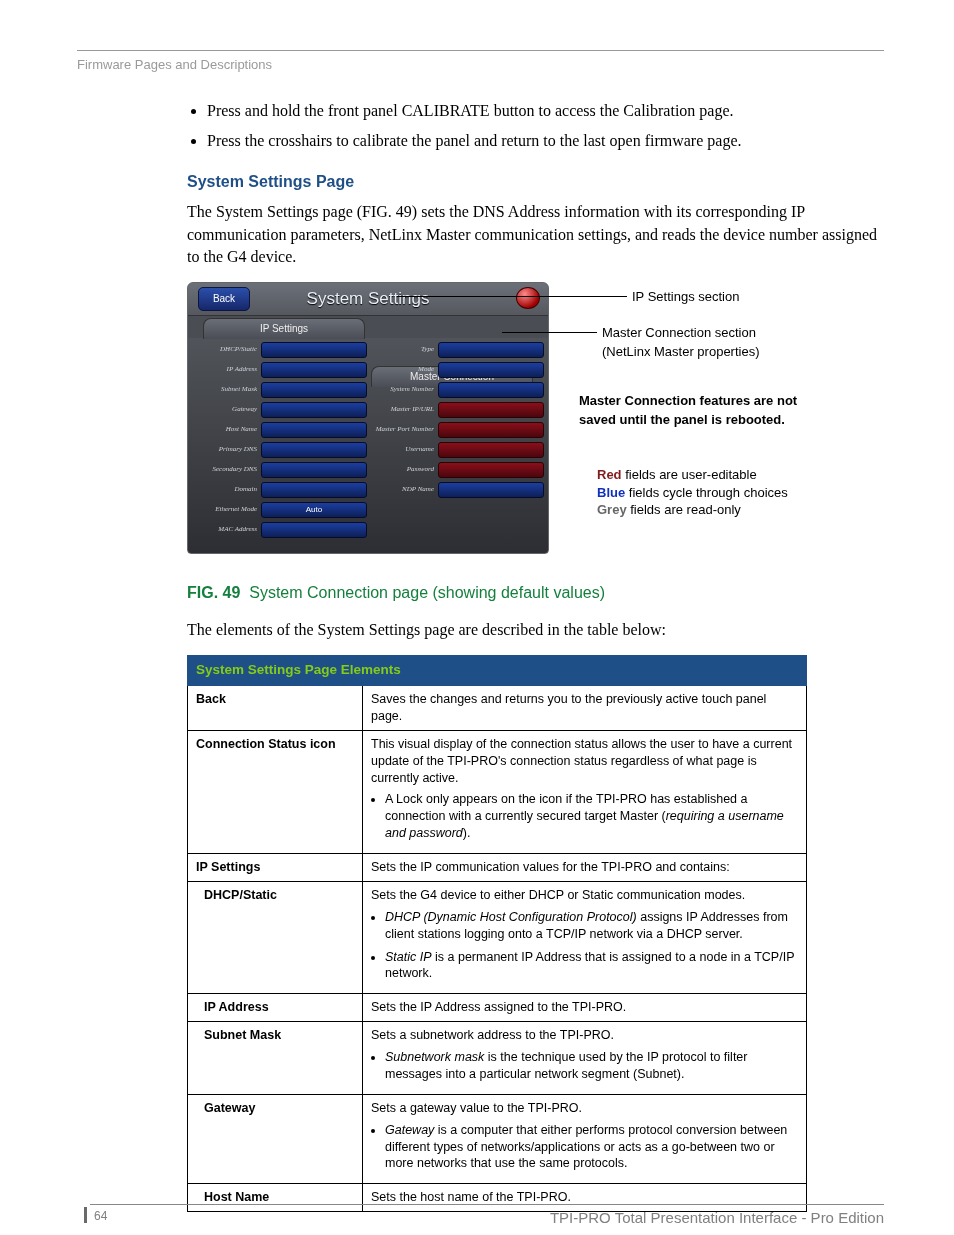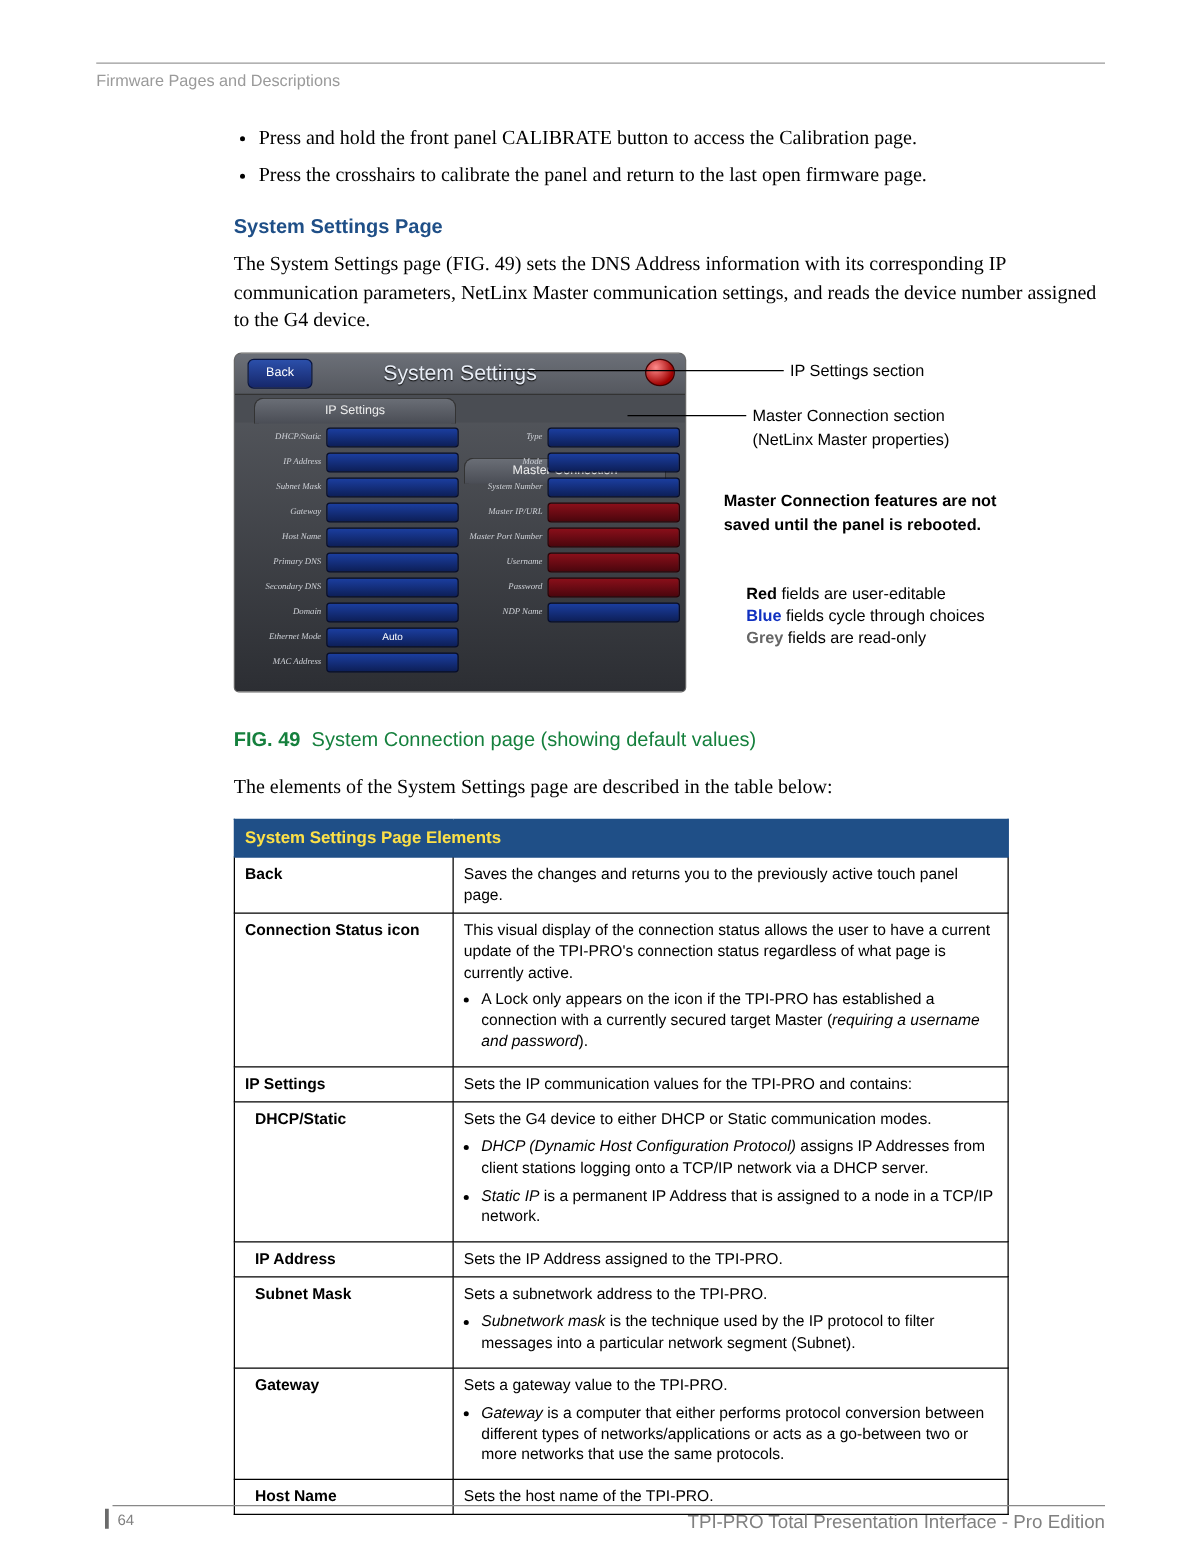--- a/index.html
+++ b/index.html
@@ -39,34 +39,34 @@
               font-family:Georgia,serif;font-style:italic;}
   .panel .fld{flex:1;height:14px;border-radius:3px;background:linear-gradient(#1b3e9f,#0d1f58);
               border:1px solid #050c2a;font-size:8px;color:#fff;text-align:center;line-height:14px;}
   .panel .fld.red{background:linear-gradient(#8a0f1a,#4b060d);border-color:#2a0004;}
   .callout{position:absolute;font-size:13px;color:#000;font-family:Arial,sans-serif;white-space:nowrap;}
   .callout .line{border-top:1px solid #000;position:absolute;height:0;}
   .figcap{font-family:Arial,sans-serif;font-size:16px;color:#15803d;margin:10px 0 14px 0;}
   .figcap b{font-weight:bold;}
   
   table.elems{border-collapse:collapse;width:620px;margin-left:110px;font-family:Arial,sans-serif;font-size:12.5px;}
-  table.elems th.hdr{background:#1f4f87;color:#fde047;text-align:left;padding:5px 8px;font-size:13.5px;
+  table.elems th.hdr{background:#1f4f87;color:#84cc16;text-align:left;padding:5px 8px;font-size:13.5px;
                      border:1px solid #1f4f87;}
   table.elems td{border:1px solid #000;padding:5px 8px;vertical-align:top;line-height:1.35;}
   table.elems td.k{font-weight:bold;width:158px;}
   table.elems td.k .indent{padding-left:8px;display:inline-block;}
   .subul{margin:5px 0 0 0;padding-left:14px;}
   .subul li{margin-bottom:6px;}
   em{font-style:italic;}
   
   .footer{position:absolute;left:90px;right:70px;bottom:30px;border-top:1px solid #888;height:0;}
   .footer:before{content:"";position:absolute;left:-6px;top:2px;width:3px;height:16px;background:#6a6a6a;}
   .pgnum{position:absolute;left:4px;top:4px;color:#808080;font-size:12px;}
   .ftext{position:absolute;right:0;top:4px;color:#808080;font-size:15px;}
-  .color-red{color:#000000;font-weight:bold;}
+  .color-red{color:#7f1d1d;font-weight:bold;}
   .color-blue{color:#1030c0;font-weight:bold;}
   .color-grey{color:#666;font-weight:bold;}
 </style>
 </head>
 <body>
 
 <div class="page">
   <div class="top-rule"></div>
   <div class="header-line">Firmware Pages and Descriptions</div>
 

